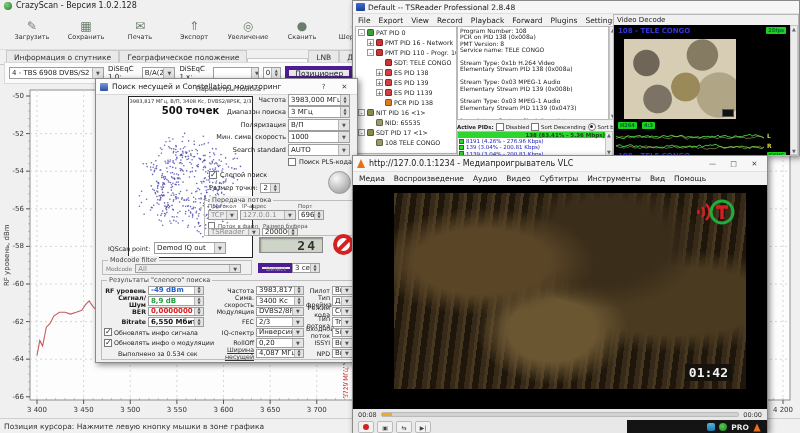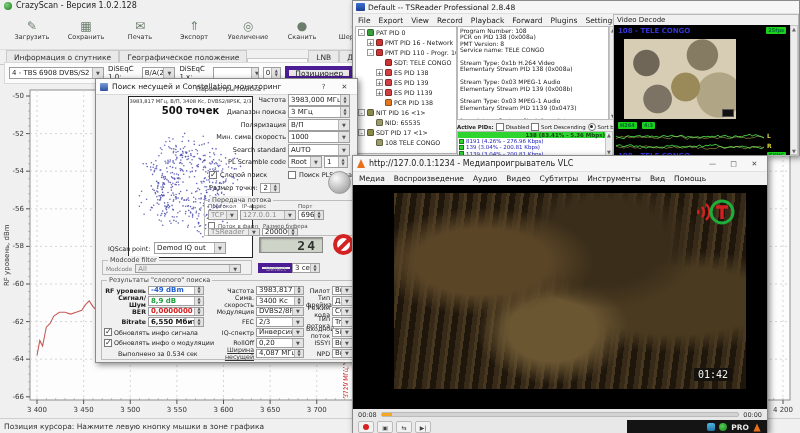--- a/index.html
+++ b/index.html
@@ -86,21 +86,21 @@
   .wbtn{width:17px;height:11px;display:flex;align-items:center;justify-content:center;font-size:7px;color:#444;}
   #vlc-menu{height:13px;display:flex;align-items:center;gap:9px;padding:0 6px;font-size:7.5px;background:#f2f2f2;}
   #vlc-video{position:absolute;left:0;top:29px;width:100%;height:224px;background:#000;overflow:hidden;}
   #vcontent{position:absolute;left:41px;top:8px;width:352px;height:196px;background:
      radial-gradient(ellipse at 25% 35%,#5a4527 0 18%,transparent 30%),
      radial-gradient(ellipse at 60% 25%,#3a2d1a 0 20%,transparent 32%),
      radial-gradient(ellipse at 45% 70%,#6b5632 0 16%,transparent 28%),
      radial-gradient(ellipse at 80% 55%,#4a3a20 0 22%,transparent 34%),
      repeating-linear-gradient(97deg,rgba(160,130,80,.28) 0 3px,rgba(20,14,6,.32) 3px 9px,rgba(110,88,52,.25) 9px 14px),
      #241a0e;}
-  #vclock{position:absolute;right:14px;bottom:8px;background:#15120d;color:#f3f3f3;font-size:10px;font-weight:normal;padding:1px 4px;font-family:"DejaVu Sans Mono",monospace;}
+  #vclock{position:absolute;right:14px;bottom:8px;background:#15120d;color:#f3f3f3;font-size:13px;font-weight:bold;padding:1px 4px;font-family:"DejaVu Sans Mono",monospace;}
   #vlc-seek{position:absolute;left:0;top:253px;width:100%;height:11px;background:#e8e8e8;display:flex;align-items:center;gap:4px;padding:0 5px;box-sizing:border-box;font-size:6.5px;color:#333;}
   #seek-groove{flex:1;height:3px;background:#d2d2d2;border:1px solid #bbb;border-radius:2px;position:relative;}
   #seek-groove .fill{position:absolute;left:0;top:0;bottom:0;width:3%;background:#f5a623;}
   #vlc-ctl{position:absolute;left:0;top:264px;width:100%;height:14px;background:#e8e8e8;display:flex;align-items:center;gap:3px;padding:0 5px;box-sizing:border-box;}
   .vbtn{width:14px;height:10px;border:1px solid #bbb;background:#f2f2f2;display:flex;align-items:center;justify-content:center;font-size:6px;color:#444;border-radius:2px;}
   .recdot{width:6px;height:6px;border-radius:50%;background:#d42222;}
   #vlc-dark{position:absolute;right:0;top:264px;width:140px;height:14px;background:#141414;display:flex;align-items:center;justify-content:flex-end;gap:4px;padding:0 6px;box-sizing:border-box;}
   #vlc-dark .pro{color:#e8e8e8;font-size:7.5px;font-weight:bold;}
   .cone{width:0;height:0;border-left:4px solid transparent;border-right:4px solid transparent;border-bottom:9px solid #e8701a;}
   .mini-ic{width:8px;height:8px;border-radius:2px;}
@@ -1125,34 +1125,20 @@
           </span>
         </div>
         <div class="prow">
           <span class="pl">Search standard</span>
           <span class="cmb pc">
             <span class="cv">AUTO</span>
             <span class="ar">▼</span>
           </span>
         </div>
         <div class="prow">
-          <span class="pl">PL Scramble code</span>
-          <span class="cmb" style="width: 34px;">
-            <span class="cv">Root</span>
-            <span class="ar">▼</span>
-          </span>
-          <span class="spn" style="width: 24px;">
-            <span class="cv">1</span>
-            <span class="ud">
-              <span>▲</span>
-              <span>▼</span>
-            </span>
-          </span>
-        </div>
-        <div class="prow">
           <span class="pl"></span>
           <span style="display: inline-flex; gap: 3px; align-items: center;">
             <span class="cbx"></span>
             <span style="font-size: 6.5px;">Поиск PLS-кода</span>
           </span>
         </div>
       </div>
 
     <div class="abs" style="left:113px;top:92px;display:flex;align-items:center;gap:3px;">
       <span class="cbx on"></span>

